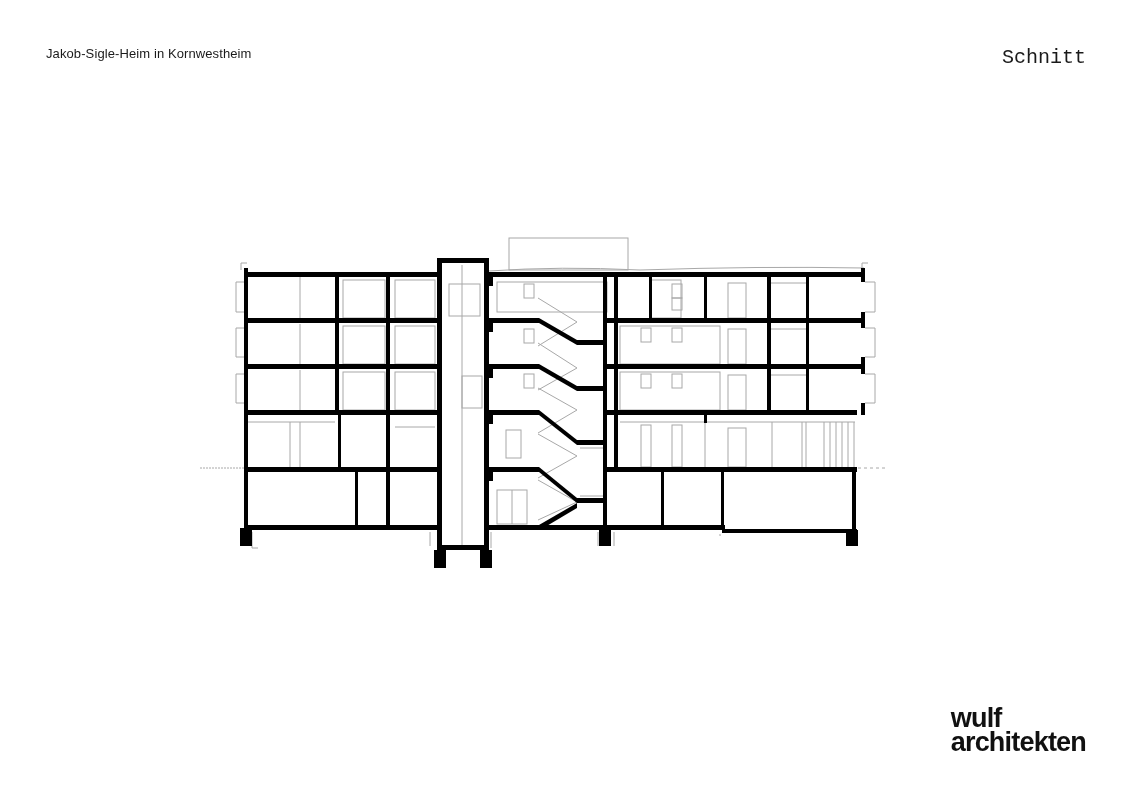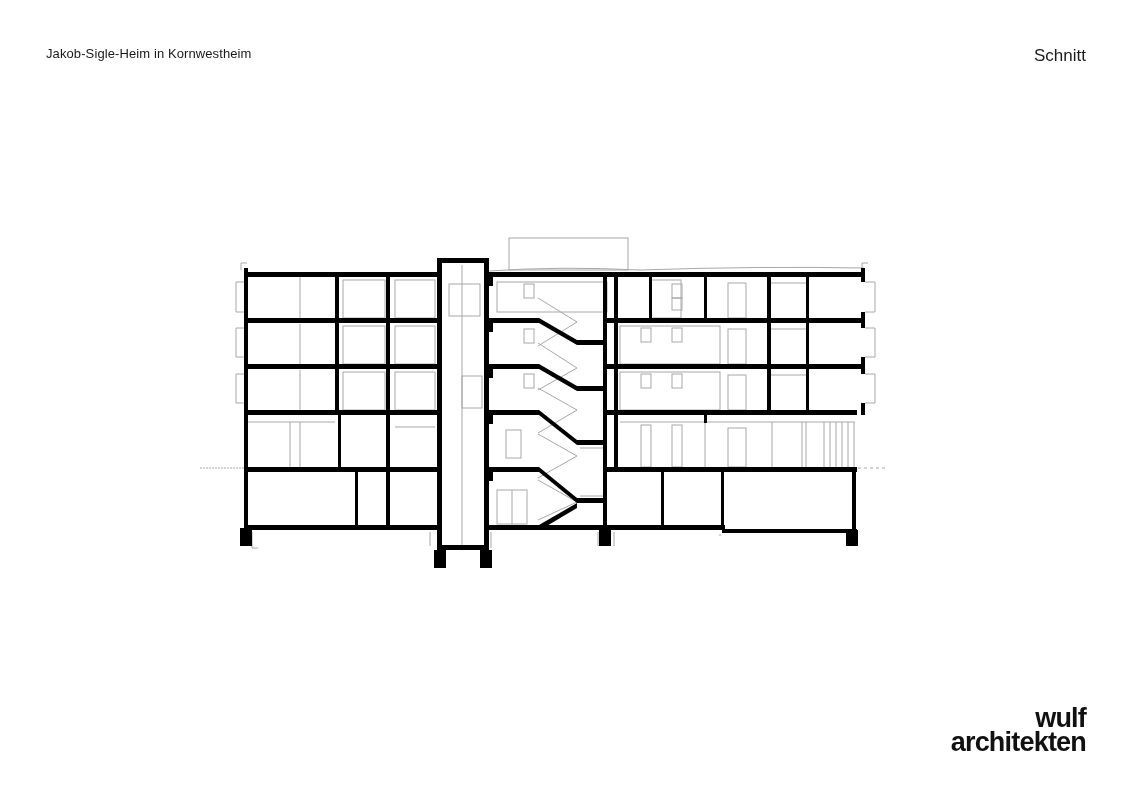--- a/index.html
+++ b/index.html
@@ -1,19 +1,19 @@
 <!DOCTYPE html>
 <html><head>
 <meta charset="utf-8">
 <style>
   html, body { margin: 0; padding: 0; background: #ffffff; }
   body { width: 1134px; height: 802px; position: relative; overflow: hidden; font-family: "Liberation Sans", "DejaVu Sans", sans-serif; color: #1a1a1a; }
   .title-left { position: absolute; left: 46px; top: 46px; font-size: 13px; letter-spacing: 0.1px; }
-  .title-right { position: absolute; right: 48px; top: 46px; font-size: 17px; }
-  .logo { position: absolute; right: 48px; top: 706px; font-size: 27px; line-height: 24px; font-weight: bold; letter-spacing: -0.8px; text-align: right; color: #111; }
+  .title-right { position: absolute; right: 48px; top: 46px; font-size: 20px; font-family: Liberation Mono, monospace; }
+  .logo { position: absolute; right: 48px; top: 706px; font-size: 27px; line-height: 24px; font-weight: bold; letter-spacing: -0.8px; text-align: left; color: #111; }
   .logo span { display: block; }
   svg.drawing { position: absolute; left: 0; top: 0; }
 </style>
 </head>
 <body>
 
 <div class="title-left">Jakob-Sigle-Heim in Kornwestheim</div>
 <div class="title-right">Schnitt</div>
 
 <div class="logo">

